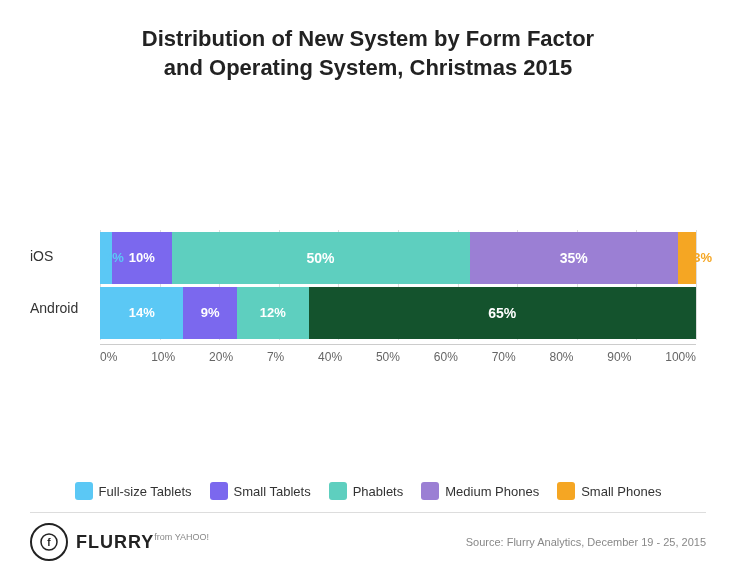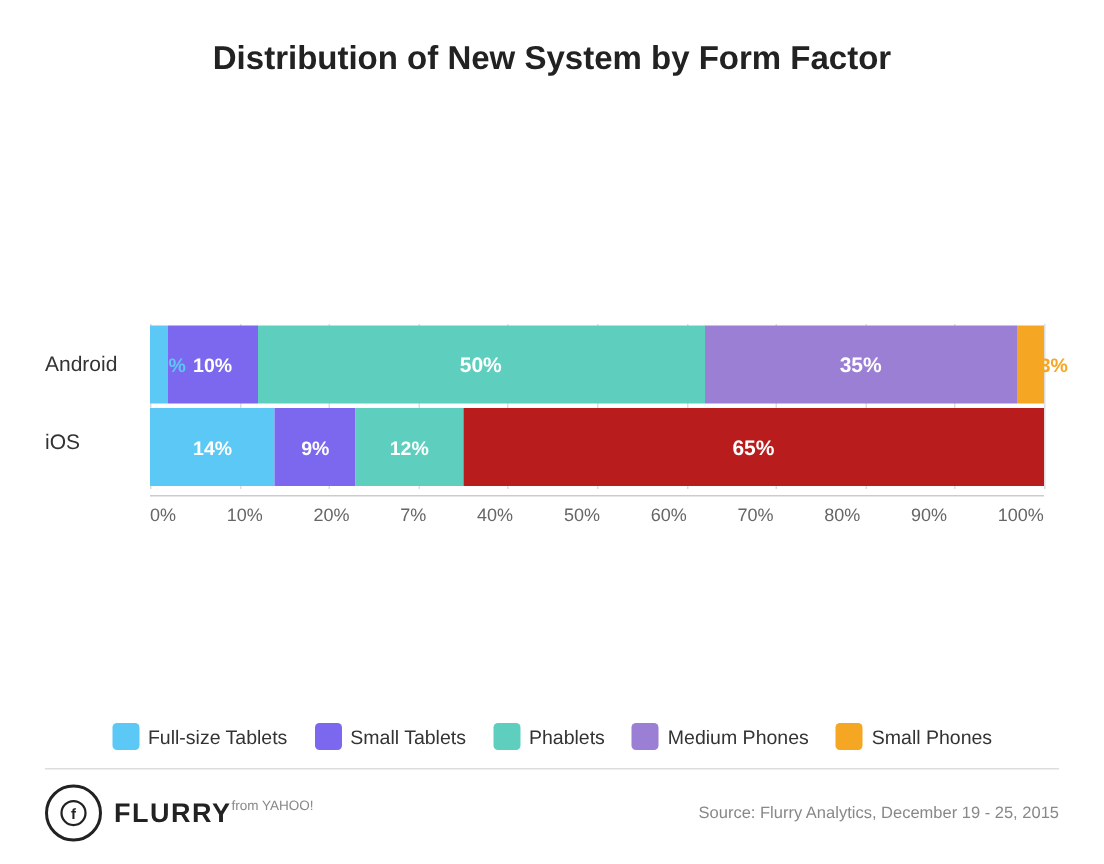--- a/index.html
+++ b/index.html
@@ -69,29 +69,30 @@
     .logo-text {
       display: flex;
       flex-direction: row;
     }
   </style>
 </head>
 <body>
 
 <div class="title">
   <div>Distribution of New System by Form Factor</div>
+  <div>and Operating System, Christmas 2015</div>
 </div>
 
 <div style="width:100%; flex:1; display:flex; flex-direction:column; justify-content:center;">
 
   <div style="display:flex; width:100%;">
 
     <div style="width:70px; display:flex; flex-direction:column; justify-content:space-around; padding-bottom:30px;">
+      <div style="text-align:right; padding-right:14px; font-size:14px; color:#333; display:flex; align-items:center; height:52px;">iOS</div>
       <div style="text-align:right; padding-right:14px; font-size:14px; color:#333; display:flex; align-items:center; height:52px;">Android</div>
-      <div style="text-align:right; padding-right:14px; font-size:14px; color:#333; display:flex; align-items:center; height:52px;">iOS</div>
     </div>
 
     <div style="flex:1; display:flex; flex-direction:column;">
 
       <div style="position:relative; flex:1; display:flex; flex-direction:column; justify-content:space-around;">
 
         <div style="position:absolute; top:0; left:0; right:10px; height:100%; pointer-events:none; z-index:0;">
 
           <div style="position:absolute; left:0%; top:0; height:100%; width:1px; background:#ddd;"></div>
           <div style="position:absolute; left:10%; top:0; height:100%; width:1px; background:#ddd;"></div>
@@ -139,21 +140,21 @@
             </div>
 
             <div style="width:9%; background:#7B68EE; display:flex; align-items:center; justify-content:center;">
               <span style="color:#fff; font-size:13px; font-weight:bold;">9%</span>
             </div>
 
             <div style="width:12%; background:#5ECFBF; display:flex; align-items:center; justify-content:center;">
               <span style="color:#fff; font-size:13px; font-weight:bold;">12%</span>
             </div>
 
-            <div style="width:65%; background:#b91c1c; display:flex; align-items:center; justify-content:center;">
+            <div style="width:65%; background:#14532d; display:flex; align-items:center; justify-content:center;">
               <span style="color:#fff; font-size:14px; font-weight:bold;">65%</span>
             </div>
           </div>
         </div>
 
       </div>
 
       <div style="padding-right:10px; margin-top:4px;">
         <div style="height:1px; background:#ccc; margin-bottom:5px;"></div>
         <div style="display:flex; justify-content:space-between; font-size:12px; color:#666;">

